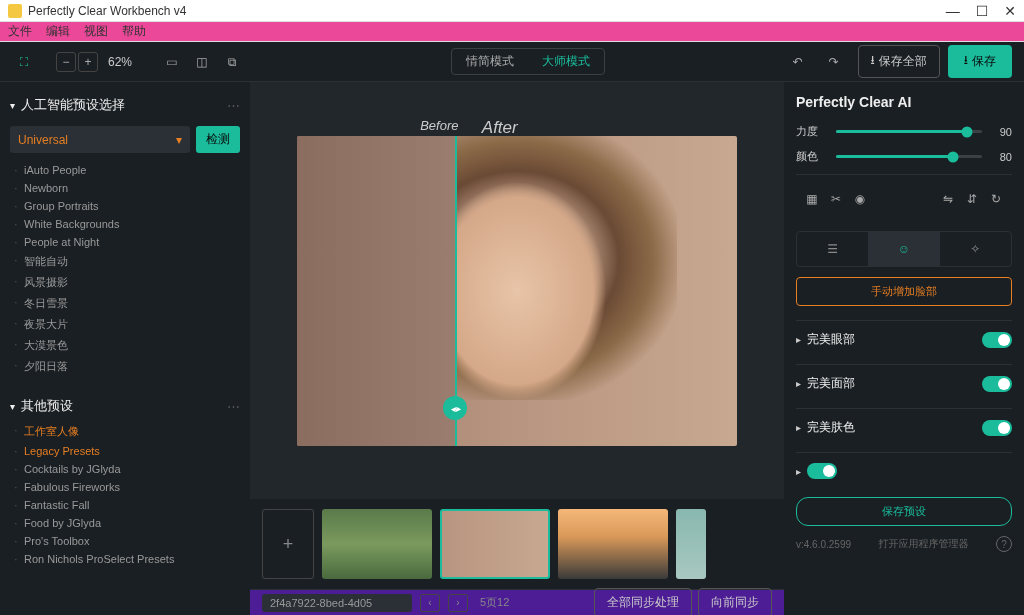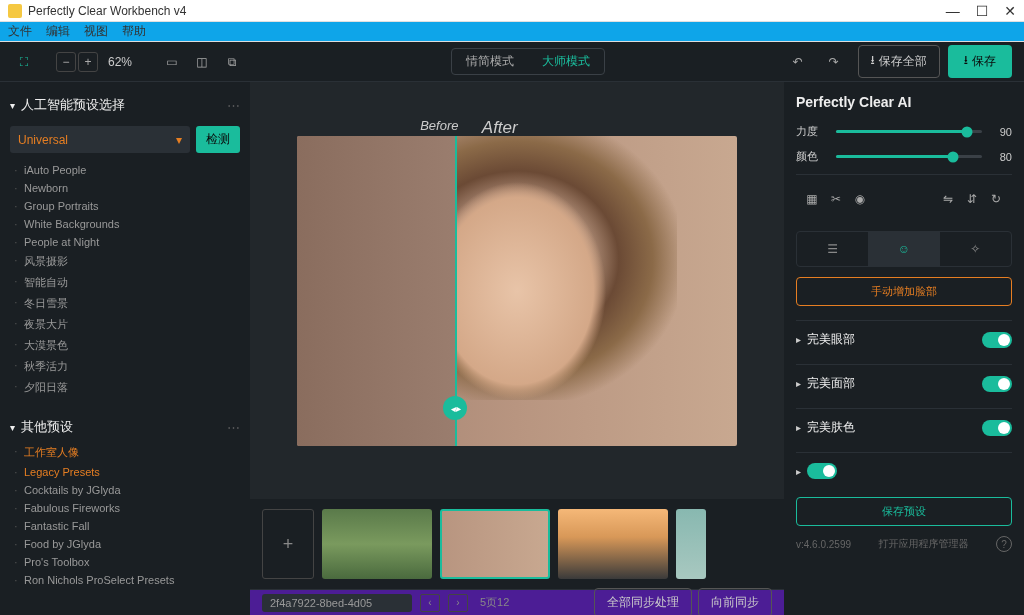--- a/index.html
+++ b/index.html
@@ -2,21 +2,21 @@
 <html><head>
 <meta charset="utf-8">
 <style>
 * { margin: 0; padding: 0; box-sizing: border-box; font-family: "Microsoft YaHei", Arial, sans-serif; }
 body { width: 1024px; height: 615px; background: #fff; overflow: hidden; font-size: 12px; }
 .titlebar { height: 22px; background: #fff; display: flex; align-items: center; padding: 0 8px; border-bottom: 1px solid #e0e0e0; }
 .titlebar-icon { width: 14px; height: 14px; background: #f5c842; border-radius: 2px; margin-right: 6px; }
 .titlebar-text { color: #333; flex: 1; }
 .win-controls { display: flex; gap: 16px; color: #333; }
 .win-btn { cursor: pointer; font-size: 14px; }
-.menubar { height: 20px; background: #0ea5e9; display: flex; align-items: center; padding: 0 8px; gap: 14px; color: #333; border-bottom: 1px solid #ddd; }
+.menubar { height: 20px; background: #ec4899; display: flex; align-items: center; padding: 0 8px; gap: 14px; color: #333; border-bottom: 1px solid #ddd; }
 .menubar span { cursor: pointer; }
 .app { display: flex; height: 573px; background: #1a1f23; color: #ccc; }
 .toolbar { height: 40px; background: #1a1f23; display: flex; align-items: center; padding: 0 12px; border-bottom: 1px solid #2a3036; }
 .tool-group { display: flex; align-items: center; gap: 8px; }
 .tool-btn { width: 24px; height: 24px; display: flex; align-items: center; justify-content: center; border-radius: 3px; cursor: pointer; color: #aaa; }
 .crop-icon { color: #1abc9c; }
 .zoom-ctrl { display: flex; align-items: center; gap: 2px; margin-left: 12px; }
 .zoom-btn { width: 20px; height: 20px; border: 1px solid #444; border-radius: 3px; display: flex; align-items: center; justify-content: center; cursor: pointer; color: #aaa; }
 .zoom-val { margin-left: 8px; color: #ccc; }
 .view-btns { margin-left: 20px; display: flex; gap: 6px; }
@@ -73,21 +73,21 @@
 .icon-row { display: flex; justify-content: space-between; padding: 12px 4px; border-top: 1px solid #2a3036; margin-top: 8px; }
 .tab-row { display: flex; border: 1px solid #2a3036; border-radius: 4px; overflow: hidden; margin-top: 8px; }
 .tab-item { flex: 1; padding: 10px 0; display: flex; align-items: center; justify-content: center; cursor: pointer; color: #888; }
 .tab-item.active { background: #2a3036; color: #1abc9c; }
 .add-face-btn { border: 1px solid #e67e22; color: #e67e22; text-align: center; padding: 6px; border-radius: 4px; margin-top: 10px; cursor: pointer; font-size: 11px; }
 .section-row { display: flex; align-items: center; padding: 10px 0; border-top: 1px solid #2a3036; margin-top: 6px; }
 .section-row:first-of-type { margin-top: 14px; }
 .section-title { flex: 1; color: #eee; font-size: 12px; }
 .toggle { width: 30px; height: 16px; background: #1abc9c; border-radius: 8px; position: relative; cursor: pointer; }
 .toggle::after { content: ""; position: absolute; right: 2px; top: 2px; width: 12px; height: 12px; background: #fff; border-radius: 50%; }
-.save-preset-btn { border: 1px solid #1abc9c; color: #1abc9c; text-align: center; padding: 6px; border-radius: 4px; margin-top: 8px; cursor: pointer; font-size: 11px; }
+.save-preset-btn { border: 1px solid #1abc9c; color: #1abc9c; text-align: center; padding: 6px; border-radius: 12px; margin-top: 8px; cursor: pointer; font-size: 11px; }
 .version-row { display: flex; justify-content: space-between; align-items: center; margin-top: 10px; color: #666; font-size: 10px; }
 .help-icon { width: 16px; height: 16px; border: 1px solid #666; border-radius: 50%; display: flex; align-items: center; justify-content: center; cursor: pointer; }
 ::-webkit-scrollbar { width: 6px; }
 ::-webkit-scrollbar-thumb { background: #3a4046; border-radius: 3px; }
 </style>
 </head>
 <body>
 
 <div class="titlebar">
   <div class="titlebar-icon"></div>
@@ -155,26 +155,25 @@
               <span>▾</span>
             </div>
       <div class="detect-btn">检测</div>
     </div>
     <ul class="preset-list" id="ai-list">
             <li class="preset-item">iAuto People</li>
             <li class="preset-item">Newborn</li>
             <li class="preset-item">Group Portraits</li>
             <li class="preset-item">White Backgrounds</li>
             <li class="preset-item">People at Night</li>
+            <li class="preset-item">智能自动</li>
             <li class="preset-item">风景摄影</li>
-            <li class="preset-item">智能自动</li>
             <li class="preset-item">冬日雪景</li>
             <li class="preset-item">夜景大片</li>
             <li class="preset-item">大漠景色</li>
-            <li class="preset-item">秋季活力</li>
             <li class="preset-item">夕阳日落</li>
           </ul>
 
     <div class="panel-header" style="margin-top:14px;">
       <span class="tri">▾</span>
       <span>其他预设</span>
       <span class="dots">⋯</span>
     </div>
     <ul class="preset-list" id="other-list">
             <li class="preset-item orange">工作室人像</li>

